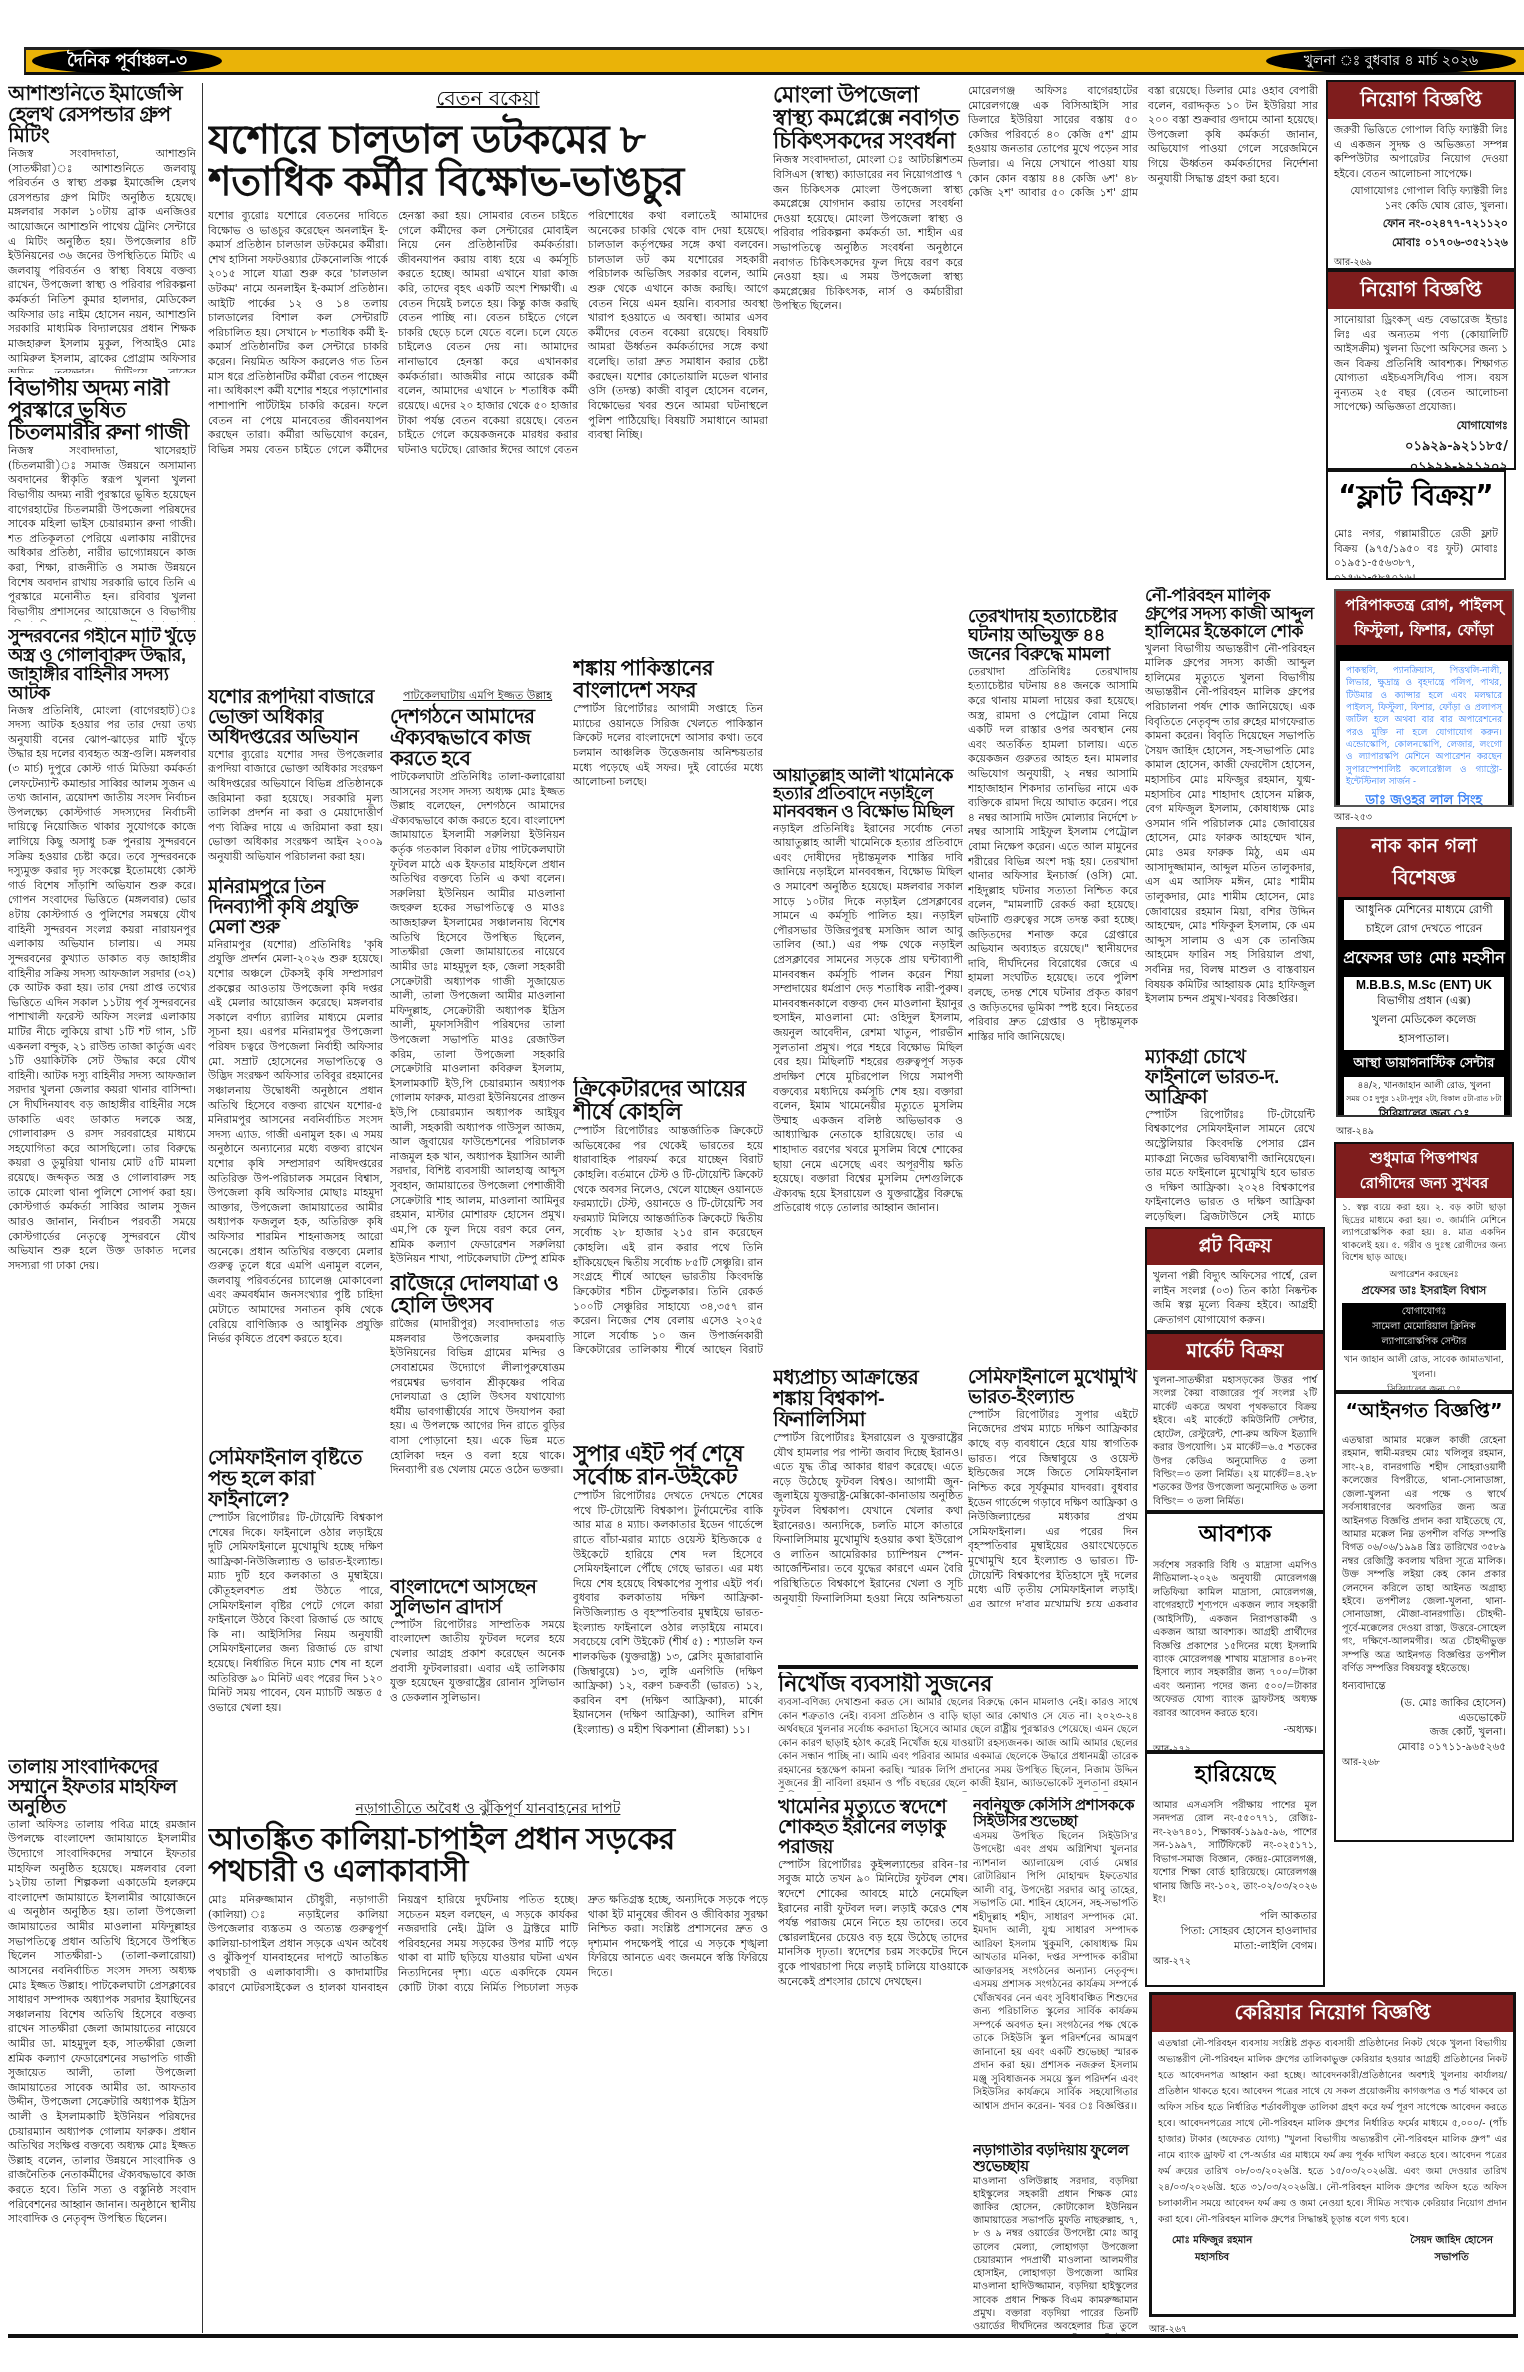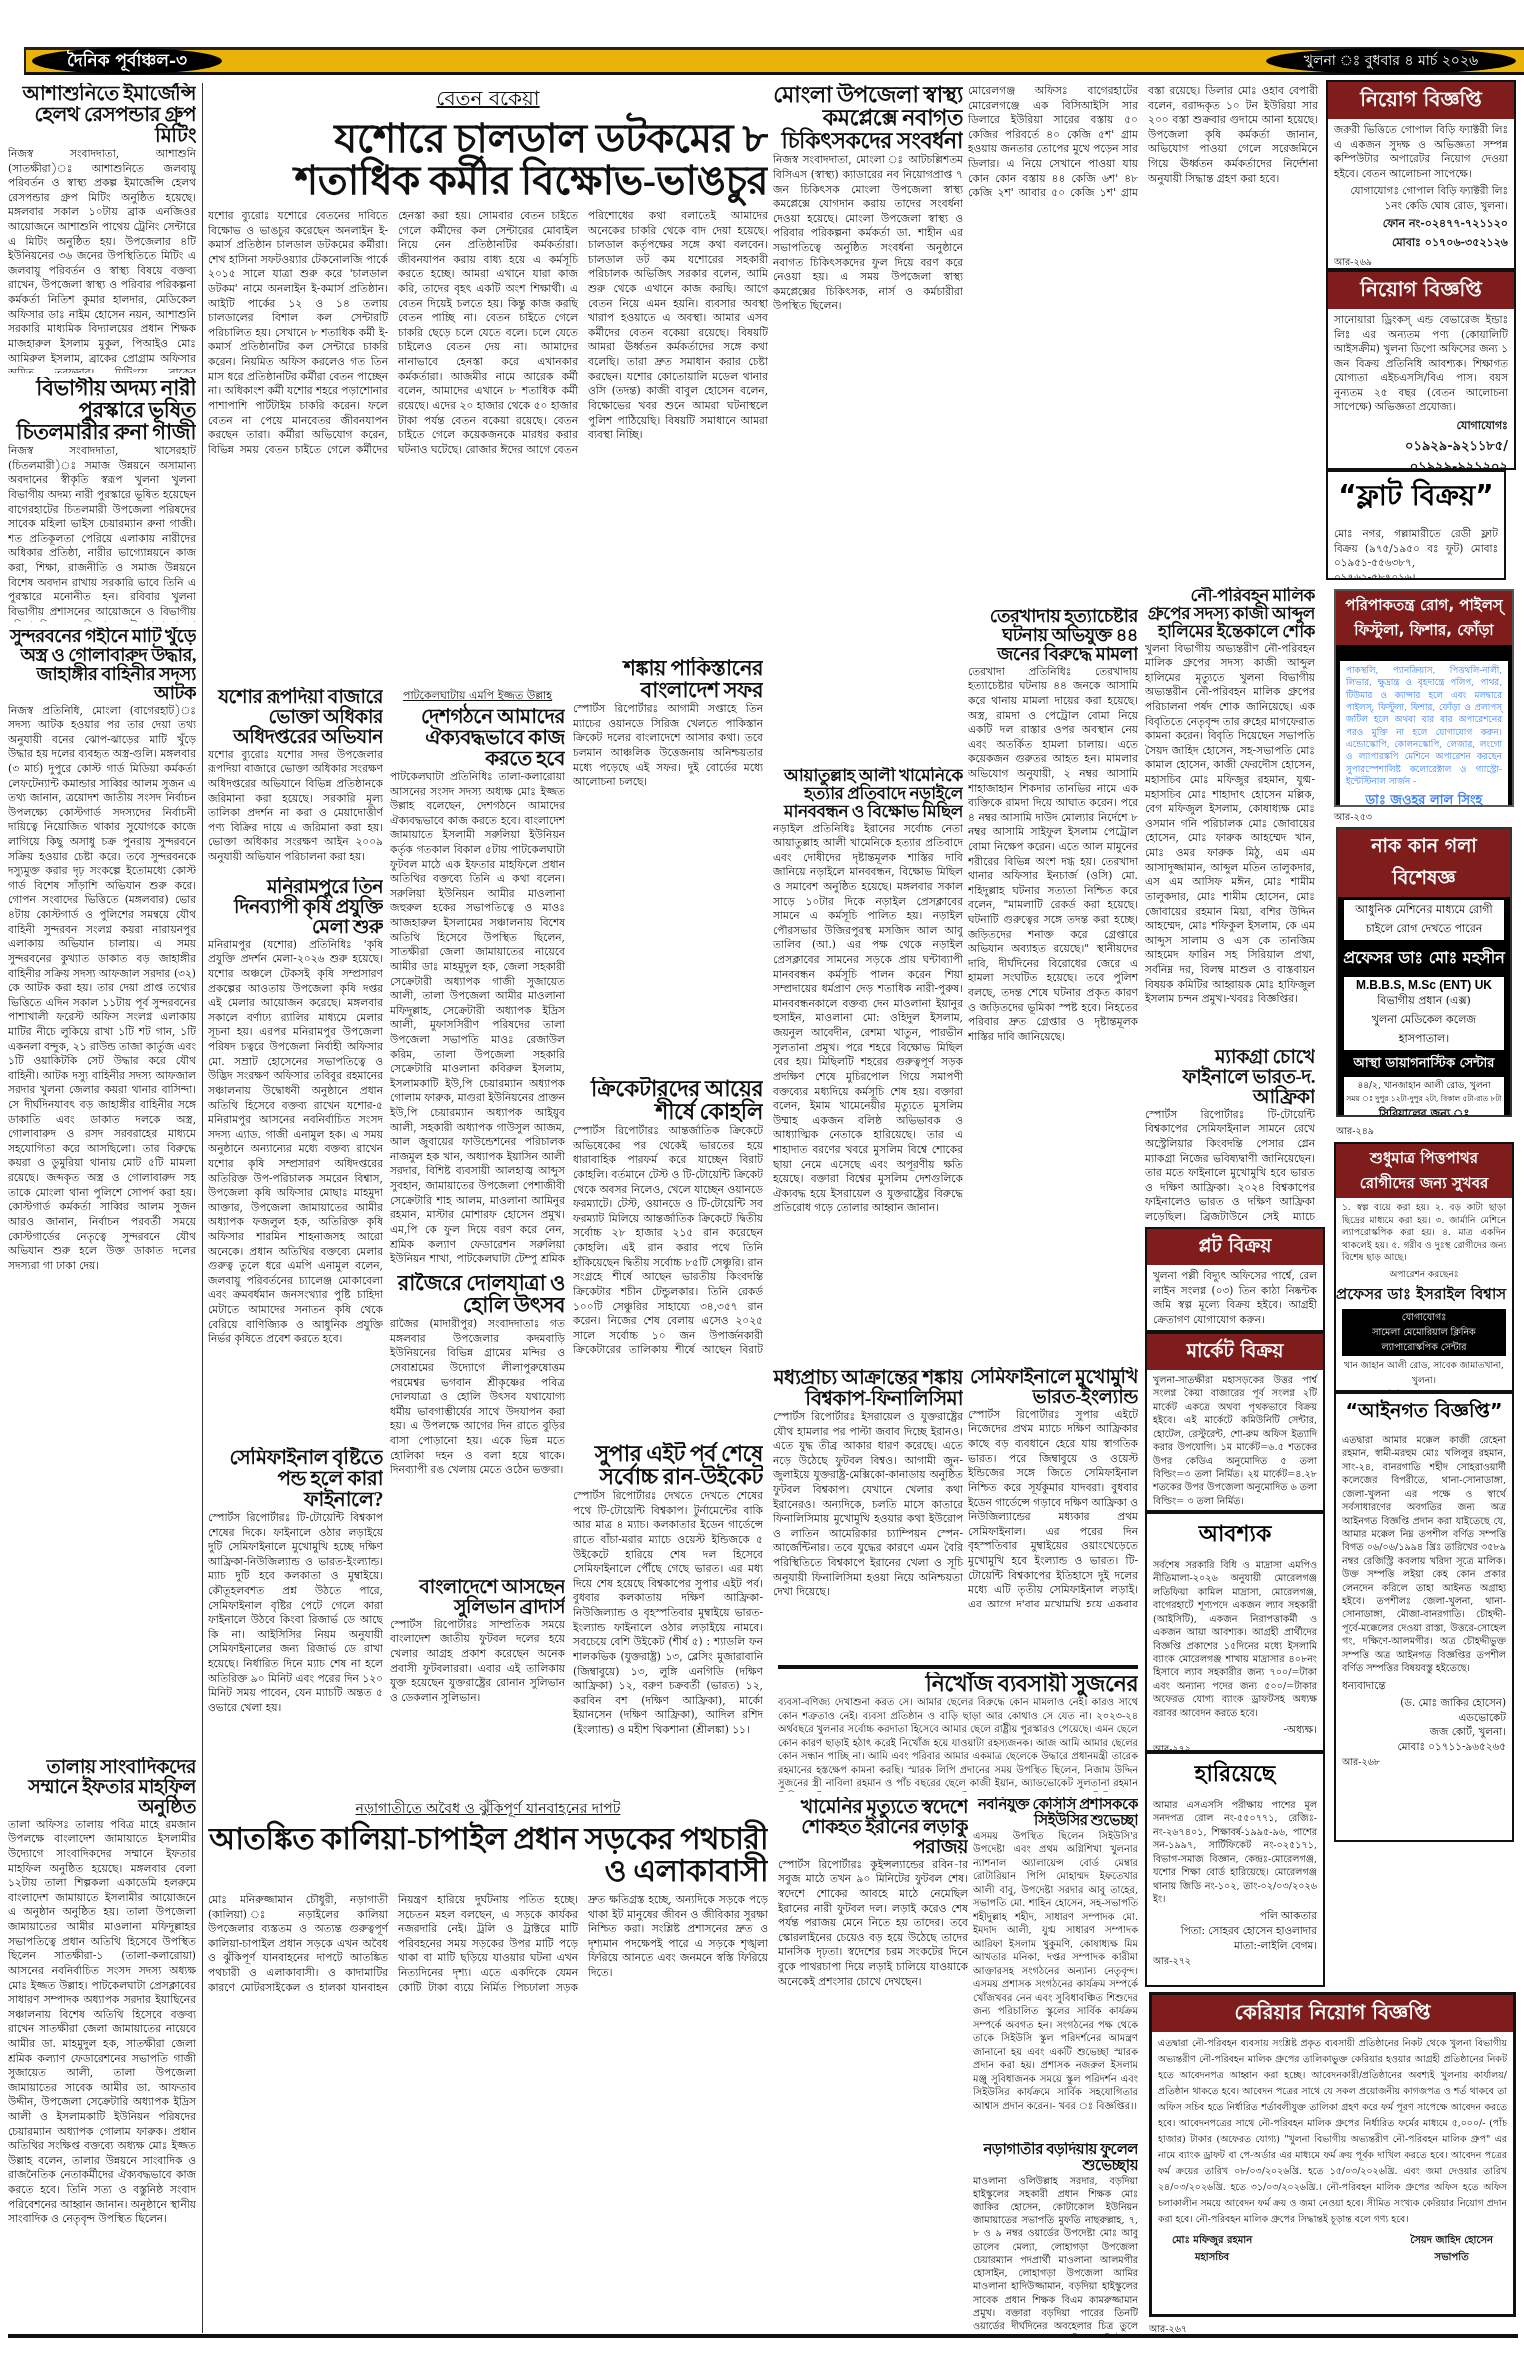--- a/index.html
+++ b/index.html
@@ -3,21 +3,21 @@
 <meta charset="utf-8">
 <style>
   *{box-sizing:border-box;margin:0;padding:0}
   html,body{width:1524px;height:2372px;background:#fff;overflow:hidden}
   body{font-family:"DejaVu Serif",serif;color:#111;position:relative}
   .page{position:absolute;left:8px;top:47px;width:1510px;height:2295px}
   .masthead{position:absolute;left:16px;top:0;width:1510px;height:28px;background:#eab308;border-top:3px solid #222;border-bottom:3px solid #111;border-left:2px solid #222;border-right:2px solid #222}
   .mast-oval-l{position:absolute;left:6px;top:-2px;width:190px;height:26px;background:#000;color:#fff;border-radius:50%;font-size:17px;display:flex;align-items:center;justify-content:center;font-weight:bold}
   .mast-oval-r{position:absolute;right:16px;top:-2px;width:250px;height:26px;background:#000;color:#fff;border-radius:50%;font-size:14px;display:flex;align-items:center;justify-content:center}
   .blk{position:absolute;overflow:hidden}
-  .hl{font-weight:bold;text-align:right;line-height:1.05;font-family:Liberation Serif, serif;letter-spacing:-0.5px}
+  .hl{font-weight:bold;text-align:left;line-height:1.05;font-family:Liberation Sans, sans-serif;letter-spacing:-0.5px}
   .kicker{text-align:center;text-decoration:underline;font-size:14px;font-family:"DejaVu Sans",sans-serif}
   .body{font-size:10.6px;line-height:1.38;text-align:justify;font-family:"DejaVu Serif",serif}
   .vrule{position:absolute;width:1px;background:#333}
   .hrule{position:absolute;height:4px;background:#111}
   .ad{position:absolute;border:2px solid #111;background:#fff;overflow:hidden}
   .ad-title{background:#7f1d1d;color:#fff;text-align:center;font-weight:bold;font-family:"DejaVu Sans",sans-serif;padding:2px 4px}
   .ad-title.light{background:#fff;color:#000}
   .ad-body{font-size:10.4px;line-height:1.4;padding:3px 6px;text-align:justify}
   .ad-contact{font-size:11px;text-align:right;font-weight:bold;padding:0 6px}
   .ad-ref{font-size:9.5px;padding:2px 6px}
@@ -207,21 +207,21 @@
       <div style="font-size:7.5px">সময় ঃ দুপুর ১২টা-দুপুর ২টা, বিকাল ৫টা-রাত ৮টা</div>
       <div style="font-size:11px;font-weight:bold">সিরিয়ালের জন্য ঃ ০১৭১৫-২১২৩২৭</div>
     </div>
   </div>
   <div class="ref" style="left:1328px;top:1077px">আর-২৪৯</div>
 
   <div class="ad" style="left:1326px;top:1095px;width:180px;height:250px">
     <div class="ad-title" style="font-size:15px">শুধুমাত্র পিত্তপাথর রোগীদের জন্য সুখবর</div>
     <div class="ad-body" style="font-size:9px">১. স্বল্প ব্যয়ে করা হয়। ২. বড় কাটা ছাড়া ছিদ্রের মাধ্যমে করা হয়। ৩. জার্মানি মেশিনে ল্যাপরোস্কপিক করা হয়। ৪. মাত্র একদিন থাকলেই হয়। ৫. গরীব ও দুঃস্থ রোগীদের জন্য বিশেষ ছাড় আছে।</div>
     <div style="text-align:center;font-size:9px">অপারেশন করছেনঃ</div>
-    <div style="font-weight:bold;font-size:15px">প্রফেসর ডাঃ ইসরাইল বিশ্বাস</div>
+    <div style="text-align:center;font-weight:bold;font-size:11px">প্রফেসর ডাঃ ইসরাইল বিশ্বাস</div>
     <div style="background:#000;color:#fff;text-align:center;font-size:9.5px;margin:2px 6px;padding:1px">
       <div>যোগাযোগঃ</div>
       <div>সামেলা মেমোরিয়াল ক্লিনিক ল্যাপারোস্কপিক সেন্টার</div>
     </div>
     <div style="text-align:center;font-size:9px">খান জাহান আলী রোড, সাবেক জামাতখানা, খুলনা।</div>
     <div style="text-align:center;font-size:9px">সিরিয়ালের জন্য ঃ</div>
 
   </div>
 
   <div class="ad" style="left:1326px;top:1345px;width:180px;height:450px">

